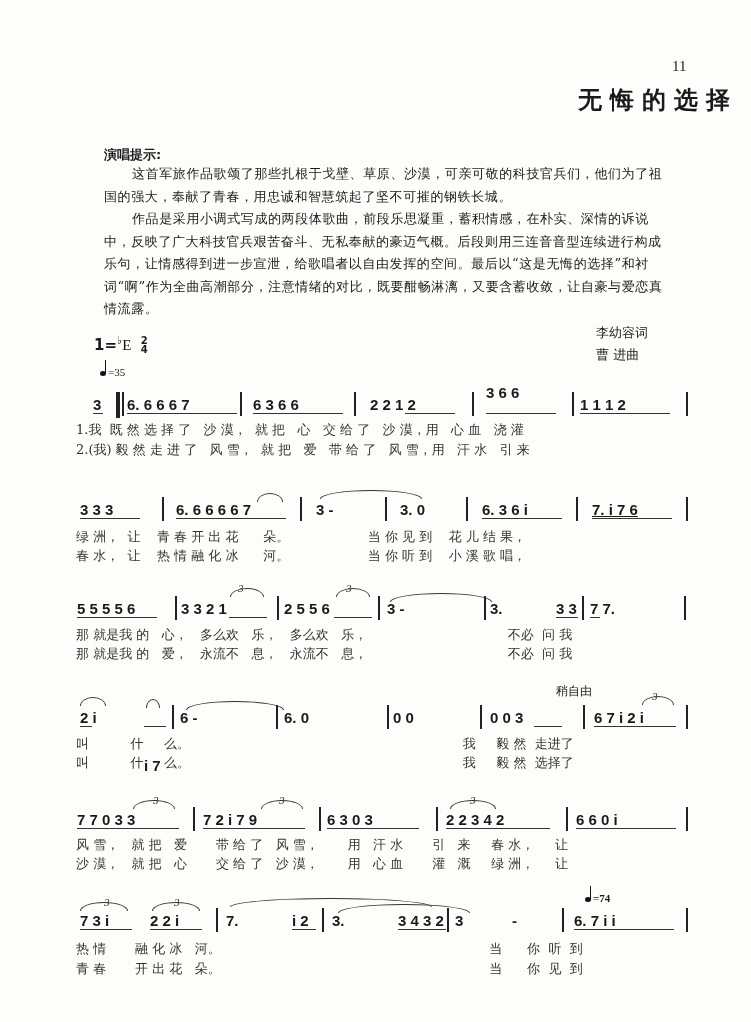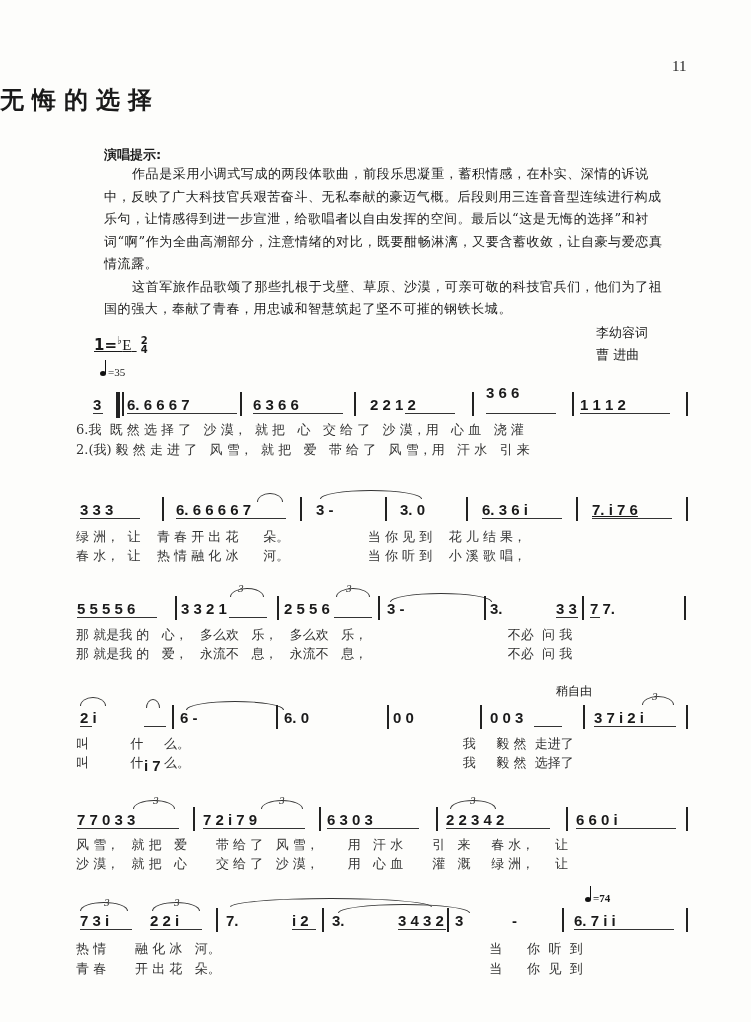--- a/index.html
+++ b/index.html
@@ -1,26 +1,26 @@
 <!DOCTYPE html>
 <html><head>
 <meta charset="utf-8">
 <style>
   html, body { margin:0; padding:0; }
   body {
     width:751px; height:1022px; background:#fdfdfb; position:relative; overflow:hidden;
     font-family:"DejaVu Serif", serif; color:#1a1a1a;
   }
   .page-number { position:absolute; left:672px; top:58px; font-size:15px; font-family:"Liberation Serif", serif; }
-  .title { position:absolute; left:0; width:738px; top:84px; text-align:left; font-size:24px; font-weight:bold; letter-spacing:8px; font-family:"DejaVu Sans", sans-serif; }
+  .title { position:absolute; left:0; width:738px; top:84px; text-align:right; font-size:24px; font-weight:bold; letter-spacing:8px; font-family:"DejaVu Sans", sans-serif; }
   .hint-label { position:absolute; left:104px; top:146px; font-size:13px; font-weight:bold; font-family:"DejaVu Sans", sans-serif; }
   .hint-body { position:absolute; left:104px; top:163px; width:560px; font-size:13px; line-height:22.5px; letter-spacing:0.6px; }
   .hint-body p { margin:0; text-indent:28px; }
   .credits { position:absolute; left:596px; top:322px; font-size:13px; line-height:22px; }
-  .key { position:absolute; left:94px; top:334px; font-size:15px; font-family:"DejaVu Sans", sans-serif; font-weight:bold;text-decoration:underline; }
+  .key { position:absolute; left:94px; top:334px; font-size:15px; font-family:"DejaVu Sans", sans-serif; font-weight:bold; }
   .key .flat { font-size:11px; vertical-align:6px; font-weight:normal; }
   .key .ts { display:inline-block; font-size:10px; line-height:9px; vertical-align:-3px; text-align:center; margin-left:4px; }
   .tempo { position:absolute; font-size:11px; font-family:"Liberation Serif", serif; }
   .tempo .note { display:inline-block; width:6px; height:5px; background:#111; border-radius:50%; position:relative; margin-right:2px; }
   .tempo .note:after { content:""; position:absolute; right:0; bottom:2px; width:1px; height:14px; background:#111; }
   .row { position:absolute; left:0; width:751px; }
   .n { position:absolute; font-family:"Liberation Sans", sans-serif; font-weight:bold; font-size:15px; }
   .bar { position:absolute; width:1.5px; height:24px; background:#222; }
   .dbar { position:absolute; width:4px; height:26px; background:#222; }
   .lyr { position:absolute; font-size:13px; letter-spacing:0px; white-space:pre; color:#333; }
@@ -30,22 +30,22 @@
   .label-small { position:absolute; font-size:12px; }
 </style>
 </head>
 <body>
 
 <div class="page-number">11</div>
 <div class="title">无悔的选择</div>
 
 <div class="hint-label">演唱提示:</div>
 <div class="hint-body">
+  <p>这首军旅作品歌颂了那些扎根于戈壁、草原、沙漠，可亲可敬的科技官兵们，他们为了祖国的强大，奉献了青春，用忠诚和智慧筑起了坚不可摧的钢铁长城。</p>
   <p>作品是采用小调式写成的两段体歌曲，前段乐思凝重，蓄积情感，在朴实、深情的诉说中，反映了广大科技官兵艰苦奋斗、无私奉献的豪迈气概。后段则用三连音音型连续进行构成乐句，让情感得到进一步宣泄，给歌唱者以自由发挥的空间。最后以“这是无悔的选择”和衬词“啊”作为全曲高潮部分，注意情绪的对比，既要酣畅淋漓，又要含蓄收敛，让自豪与爱恋真情流露。</p>
-  <p>这首军旅作品歌颂了那些扎根于戈壁、草原、沙漠，可亲可敬的科技官兵们，他们为了祖国的强大，奉献了青春，用忠诚和智慧筑起了坚不可摧的钢铁长城。</p>
 </div>
 
 <div class="credits">
   <div>李幼容词</div>
   <div>曹  进曲</div>
 </div>
 
 <div class="key">
   <span>1=</span><span class="flat">♭</span><span style="font-family:'Liberation Serif',serif;font-weight:normal;">E</span>
   <span class="ts"><span>2</span><br><span>4</span></span>
@@ -65,21 +65,21 @@
   <div class="bar" style="left:354px;top:392px;"></div>
   <div class="n" style="left:370px;top:396px;text-align:center;">2    2  1  2</div>
   <div class="u1" style="left:405px;top:413px;width:50px;"></div>
   <div class="bar" style="left:472px;top:392px;"></div>
   <div class="n" style="left:486px;top:384px;">3  6    6</div>
   <div class="u1" style="left:486px;top:413px;width:70px;"></div>
   <div class="bar" style="left:572px;top:392px;"></div>
   <div class="n" style="left:580px;top:396px;">1  1    1  2</div>
   <div class="u1" style="left:580px;top:413px;width:90px;"></div>
   <div class="bar" style="left:686px;top:392px;"></div>
-  <div class="lyr" style="left:76px;top:421px;">6.我  既 然 选 择 了   沙 漠，  就 把   心   交 给 了   沙 漠，用   心 血   浇 灌</div>
+  <div class="lyr" style="left:76px;top:421px;">1.我  既 然 选 择 了   沙 漠，  就 把   心   交 给 了   沙 漠，用   心 血   浇 灌</div>
   <div class="lyr" style="left:76px;top:441px;">2.(我) 毅 然 走 进 了   风 雪，  就 把   爱   带 给 了   风 雪，用   汗 水   引 来</div>
 </div>
 
 <div class="row">
   <div class="n" style="left:80px;top:501px;">3  3    3</div>
   <div class="u1" style="left:80px;top:518px;width:60px;"></div>
   <div class="bar" style="left:162px;top:497px;"></div>
   <div class="n" style="left:176px;top:501px;">6. 6  6 6 6 7</div>
   <div class="u1" style="left:176px;top:518px;width:110px;"></div>
   <div class="slur" style="left:257px;top:493px;width:24px;"></div>
@@ -139,21 +139,21 @@
   <div class="slur" style="left:186px;top:701px;width:96px;"></div>
   <div class="n" style="left:180px;top:709px;">6    -</div>
   <div class="bar" style="left:276px;top:705px;"></div>
   <div class="n" style="left:284px;top:709px;">6.    0</div>
   <div class="bar" style="left:387px;top:705px;"></div>
   <div class="n" style="left:393px;top:709px;">0    0</div>
   <div class="bar" style="left:480px;top:705px;"></div>
   <div class="n" style="left:490px;top:709px;">0   0 3</div>
   <div class="u1" style="left:534px;top:726px;width:28px;"></div>
   <div class="bar" style="left:583px;top:705px;"></div>
-  <div class="n" style="left:594px;top:709px;">3  7  i 2 i</div>
+  <div class="n" style="left:594px;top:709px;">6  7  i 2 i</div>
   <div class="trip" style="left:652px;top:692px;">3</div>
   <div class="slur" style="left:642px;top:696px;width:30px;"></div>
   <div class="u1" style="left:594px;top:726px;width:82px;"></div>
   <div class="bar" style="left:686px;top:705px;"></div>
   <div class="lyr" style="left:76px;top:735px;">叫          什     么。                                                                  我     毅 然  走进了</div>
   <div class="lyr" style="left:76px;top:754px;">叫          什     么。                                                                  我     毅 然  选择了</div>
 </div>
 
 <div class="row">
   <div class="n" style="left:77px;top:811px;">7  7  0 3 3</div>

